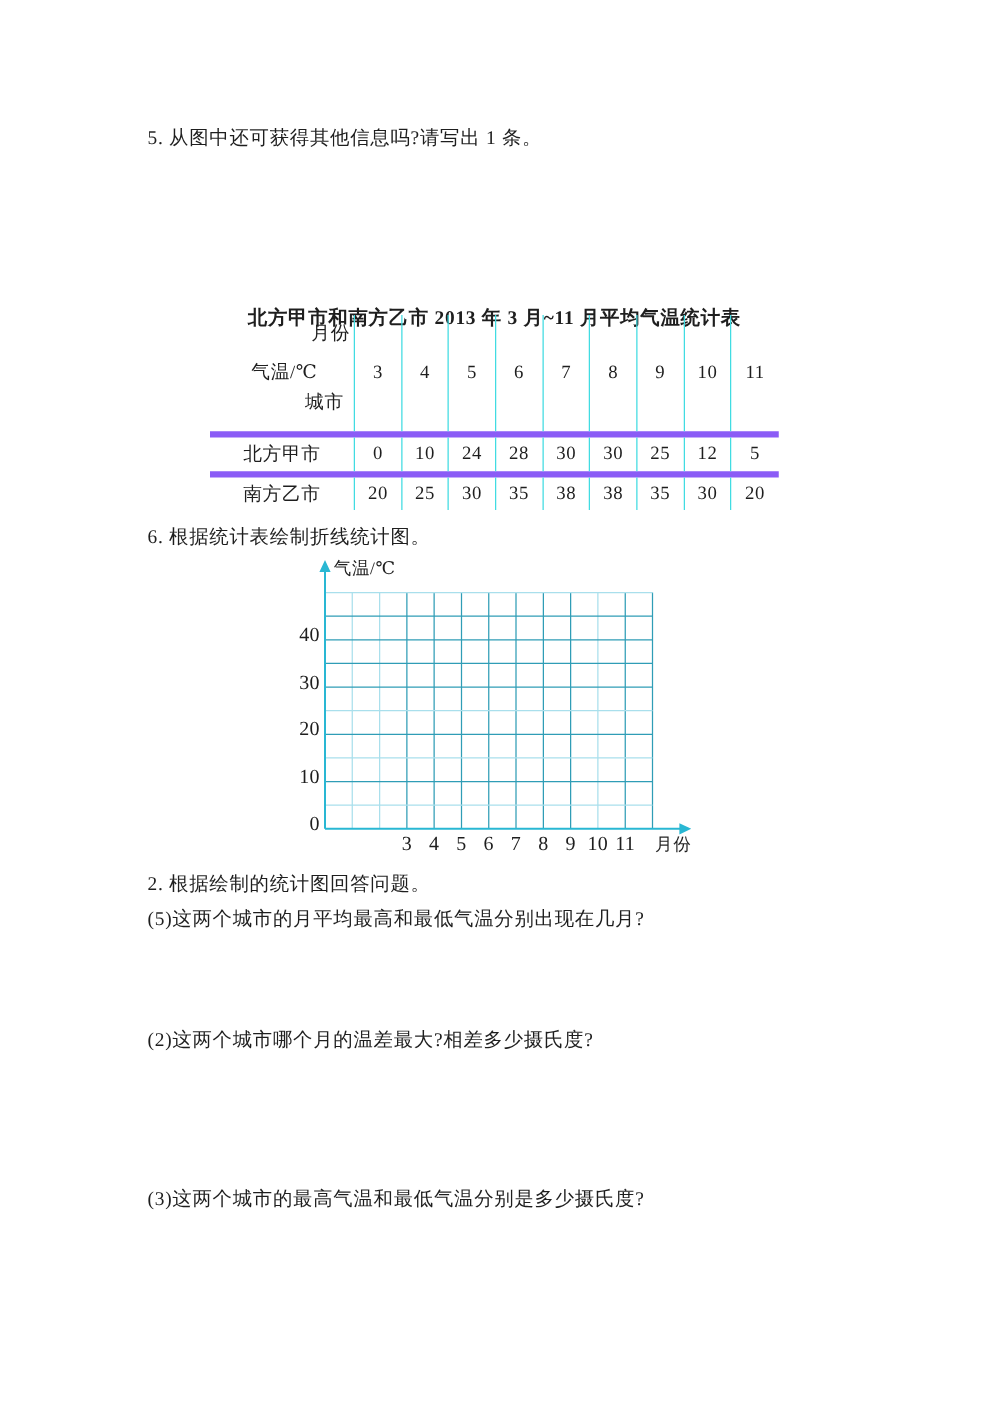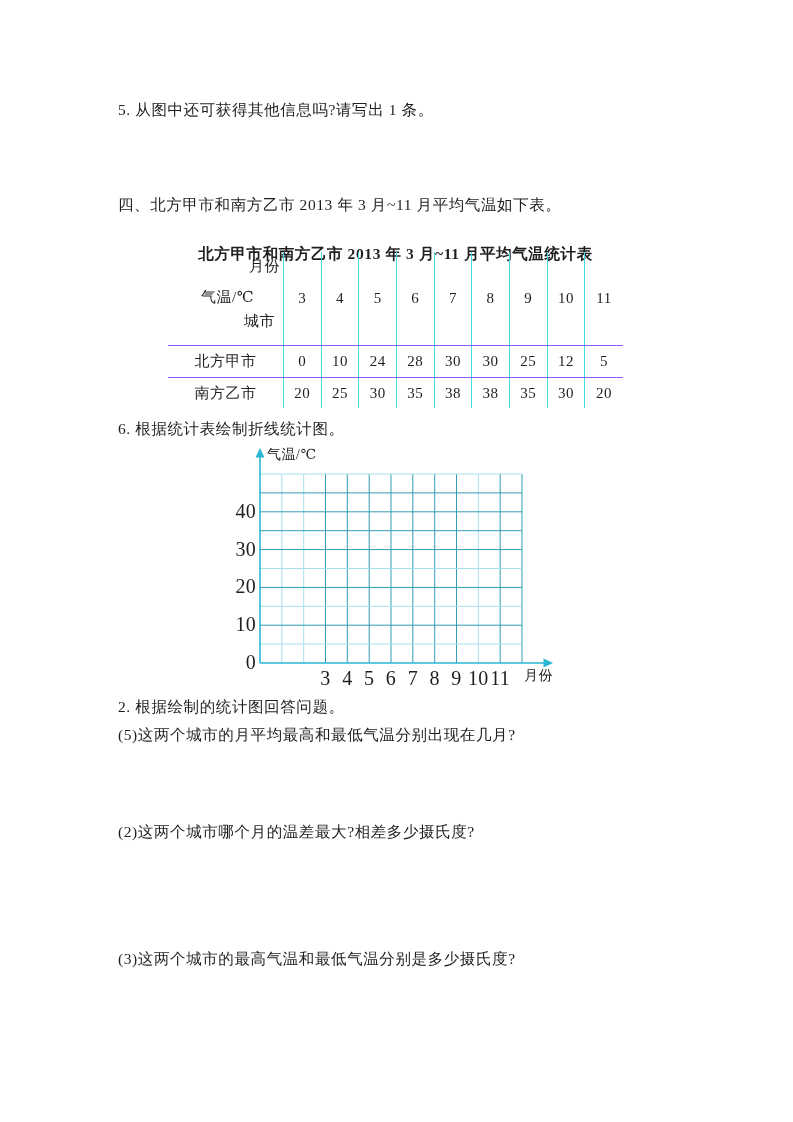--- a/index.html
+++ b/index.html
@@ -6,53 +6,52 @@
   .page {
     position:relative; width:793px; height:1122px; background:#ffffff;
     font-family:"Liberation Serif","DejaVu Serif",serif; color:#1e1e1e;
     overflow:hidden;
   }
   .txt { position:absolute; font-size:15.5px; letter-spacing:0.6px; white-space:nowrap; }
 
   
   .temp-table { position:absolute; left:168px; top:252px; width:455px; }
   .t-row { display:flex; box-sizing:border-box; }
-  .t-row.ruled { border-top:1px solid #8b5cf6;text-align:right; }
+  .t-row.ruled { border-top:5px solid #8b5cf6;text-align:right; }
   .cell {
     box-sizing:border-box; display:flex; align-items:center; justify-content:center;
     font-size:15px; letter-spacing:0.5px;
   }
   .cell.vline { border-right:1px solid #40dce2; }
   .col-label { width:116px; flex:none; }
   .col-data  { width:37.66px; flex:none; }
   .hdr-row  { height:93px; }
   .data-row1 { height:32px; }
   .data-row2 { height:31px; }
   .corner { position:relative; }
   .corner span { position:absolute; font-size:15px; letter-spacing:0.5px; }
   .corner .c-top    { top:5px;  right:3px;  }
   .corner .c-mid    { top:36px; left:33px;  }
   .corner .c-bottom { bottom:14px; left:39px;margin-left:37px; }
 
   
   .chart { position:absolute; left:238px; top:445px; width:325px; height:245px; }
   .chart svg { position:absolute; left:0; top:0; }
-  .ctick { position:absolute; font-size:20px; letter-spacing:0.3px; white-space:nowrap; }
+  .ctick { position:absolute; font-size:16px; letter-spacing:0.3px; white-space:nowrap; }
   .ytick { left:-16px; width:34px; text-align:right; }
   .xtick { width:24px; margin-left:-12px; text-align:center; }
   .axis-title { position:absolute; font-size:14px; letter-spacing:0.5px; white-space:nowrap; }
 </style>
 </head>
 <body>
 
 <div class="page">
 
   <div class="txt" style="left:118px; top:100px;">5. 从图中还可获得其他信息吗?请写出 1 条。</div>
 
-  <div class="txt" style="left:118px; top:195px;">四、北方甲市和南方乙市 2013 年 3 月~11 月平均气温如下表。</div>
 
   <div class="txt" style="left:168px; top:244px; width:455px; text-align:center;font-weight:bold;">北方甲市和南方乙市 2013 年 3 月~11 月平均气温统计表</div>
 
   <div class="temp-table">
     <div class="t-row hdr-row">
       <div class="cell col-label vline corner">
         <span class="c-top">月份</span>
         <span class="c-mid">气温/℃</span>
         <span class="c-bottom">城市</span>
       </div>

